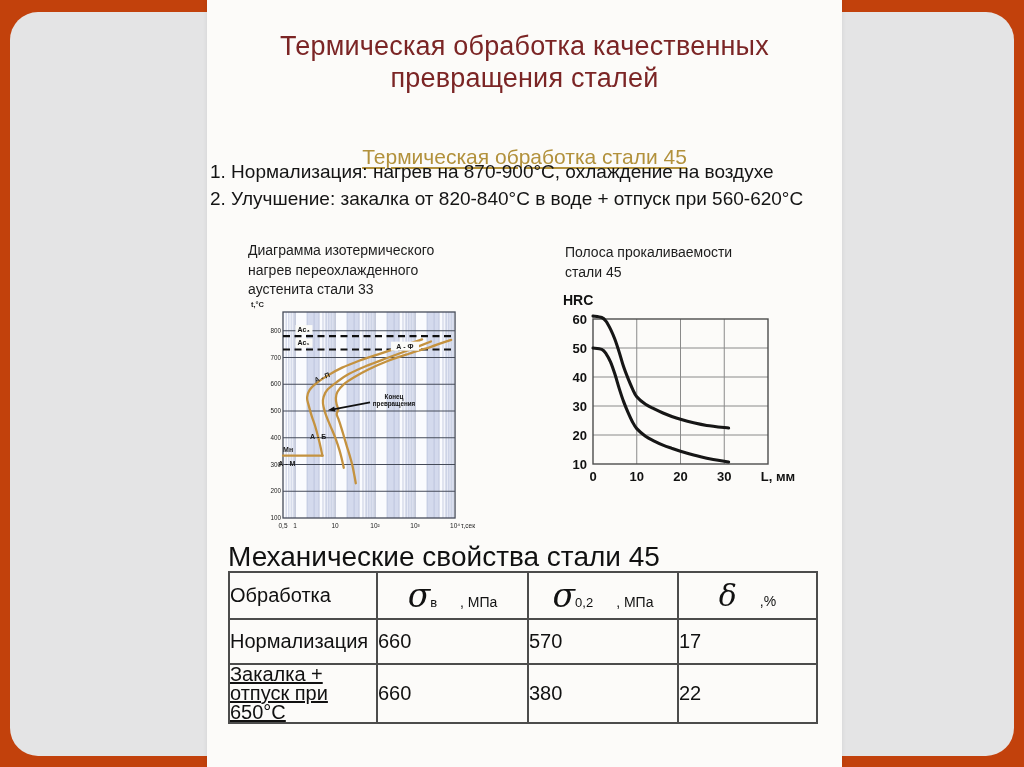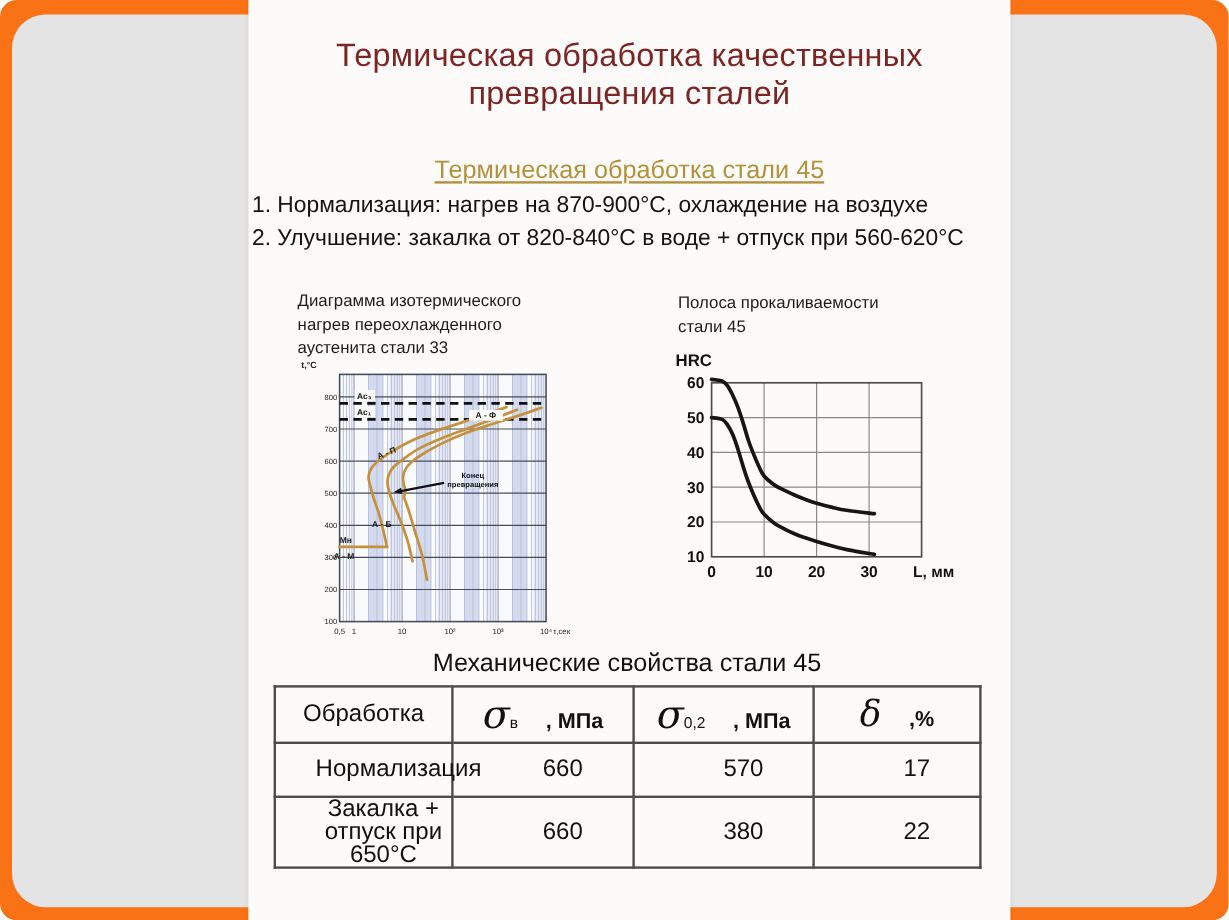--- a/index.html
+++ b/index.html
@@ -1,62 +1,62 @@
 <!DOCTYPE html>
 <html><head>
 <meta charset="utf-8">
 <style>
   html,body{margin:0;padding:0;background:#ffffff;}
-  #page{position:relative;width:1024px;height:767px;background:#f97316;overflow:hidden;
-        font-family:"Liberation Sans", sans-serif;color:#1a1a1a;border-radius:14px;}
+  #page{position:relative;width:1024px;height:767px;background:#c2410c;overflow:hidden;
+        font-family:"Liberation Sans", sans-serif;color:#1a1a1a;}
   .gray-panel{position:absolute;left:10px;top:12px;width:1004px;height:744px;
         background:#e4e4e5;border-radius:28px;}
   .slide{position:absolute;left:207px;top:0;width:635px;height:767px;
         background:#fcfbf9;box-shadow:0 0 5px rgba(0,0,0,0.08);}
   .title{position:absolute;left:0;top:30px;width:635px;text-align:center;
         font-size:27px;line-height:32px;letter-spacing:0.2px;}
   .subtitle{position:absolute;left:0;top:130px;width:635px;text-align:center;
         font-size:21px;text-decoration:underline;text-underline-offset:3px;}
   .list{position:absolute;left:3px;top:159px;font-size:19px;line-height:26.5px;
         white-space:nowrap;color:#141414;}
   .cap{position:absolute;font-size:14px;line-height:19.5px;color:#1c1c1c;}
   .cap-left{left:41px;top:241px;}
   .cap-right{left:358px;top:243px;}
   .chart-svg{position:absolute;}
   #ttt{left:32px;top:295px;}
   #hard{left:343px;top:290px;}
-  .tbl-title{position:absolute;left:21px;top:541px;width:589px;text-align:center;
-        font-size:21px;color:#111;}
+  .tbl-title{position:absolute;left:21px;top:541px;width:589px;text-align:left;
+        font-size:28px;color:#111;}
   table.props{position:absolute;left:21px;top:571px;width:589px;
         border-collapse:collapse;table-layout:fixed;}
-  table.props td{border:2px solid #4c4c4c;text-align:center;vertical-align:middle;
+  table.props td{border:2px solid #4c4c4c;vertical-align:middle;
         padding:0;font-size:20px;color:#111;}
   tr.hrow td{height:45px;}
-  tr.drow td{height:43px;padding-left:33px;}
+  tr.drow td{height:43px;}
   td.lbl{text-align:left;padding-left:5px;font-size:19px;}
-  td.lbl2{text-align:left;padding-left:5px;font-size:16.5px;line-height:19px;}
+  td.lbl2{text-align:left;padding-left:5px;font-size:16.5px;line-height:19px;text-decoration:underline;}
   .sym{font-family:"DejaVu Serif", serif;font-style:italic;font-size:33px;line-height:1;}
   .sym-d{font-family:"DejaVu Serif", serif;font-style:italic;font-size:30px;line-height:1;}
   td sub{font-size:13px;}
-  .unit{font-size:18px;margin-left:23px;font-weight:bold;}
+  .unit{font-size:14px;margin-left:23px;}
   .hcell{display:flex;align-items:baseline;justify-content:center;}
 </style>
 </head>
 <body>
 
 <div id="page">
   <div class="gray-panel"></div>
   <div class="slide">
 
     <div class="title" style="color: rgb(123, 37, 37);">
       <div>Термическая обработка качественных</div>
       <div>превращения сталей</div>
     </div>
 
-    <div class="subtitle" style="color: rgb(178, 145, 60);">Термическая обработка стали 45</div>
+    <div class="subtitle" style="color: rgb(178, 145, 60); margin-top: 15px;">Термическая обработка стали 45</div>
 
     <div class="list">
       <div>1. Нормализация: нагрев на 870-900°С, охлаждение на воздухе</div>
       <div>2. Улучшение: закалка от 820-840°С в воде + отпуск при 560-620°С</div>
     </div>
 
     <div class="cap cap-left">
       <div>Диаграмма изотермического</div>
       <div>нагрев переохлажденного</div>
       <div>аустенита стали 33</div>

